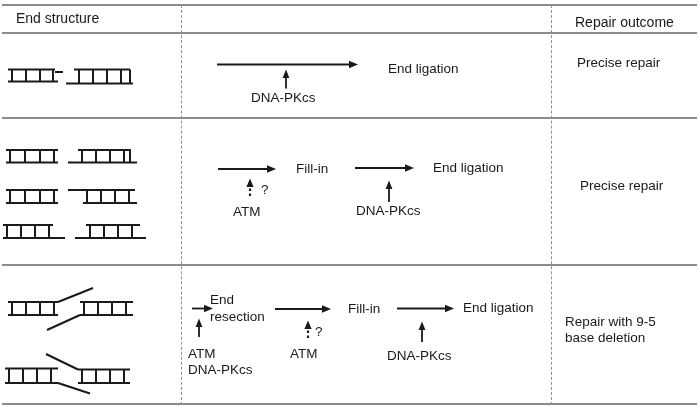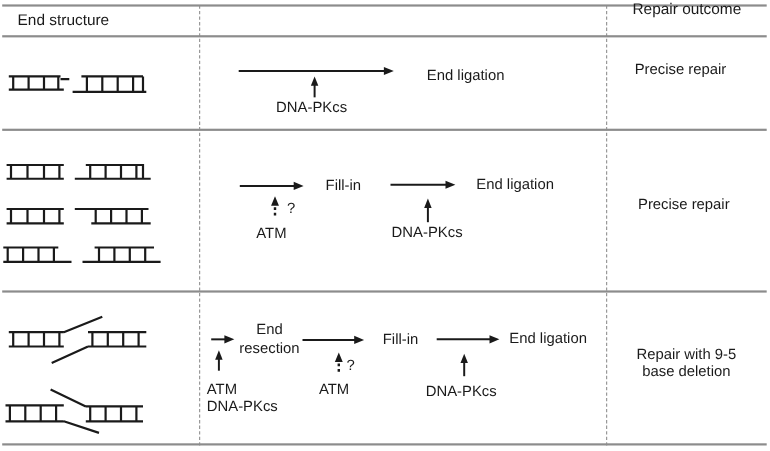--- a/index.html
+++ b/index.html
@@ -4,21 +4,21 @@
 <style>
   html,body{margin:0;padding:0;background:#ffffff;}
   .canvas{
     position:relative;width:697px;height:410px;background:#ffffff;overflow:hidden;
     font-family:"Liberation Sans",sans-serif;color:#1a1a1a;
   }
   .hline{position:absolute;left:2px;width:696px;height:2px;background:#8c8c8c;}
   .vdash{position:absolute;top:5px;height:400px;width:0;border-left:1px dashed #8f8f8f;}
   .lbl{position:absolute;font-size:13.5px;line-height:16px;white-space:nowrap;color:#1a1a1a;}
   .hdr{font-size:14px;}
-  .wrap{white-space:normal;text-align:center;}
+  .wrap{white-space:normal;text-align:left;}
   .resect{width:70px;line-height:17px;}
   .outcome3{width:118px;line-height:16px;}
   .stack{line-height:17.5px;}
   svg{position:absolute;left:0;top:0;}
 </style>
 </head>
 <body>
 
 <div class="canvas">
 
@@ -99,21 +99,21 @@
 
   <div class="hline" style="top:4px"></div>
   <div class="hline" style="top:32px"></div>
   <div class="hline" style="top:117px"></div>
   <div class="hline" style="top:264px"></div>
   <div class="hline" style="top:403px"></div>
   <div class="vdash" style="left:181px"></div>
   <div class="vdash" style="left:551px"></div>
 
   <div class="lbl hdr" style="left:16px;top:10px">End structure</div>
-  <div class="lbl hdr" style="left:575px;top:0">Repair outcome</div>
+  <div class="lbl hdr" style="left:575px;top:14px">Repair outcome</div>
 
   <div class="lbl" style="left:388px;top:61px">End ligation</div>
   <div class="lbl" style="left:251px;top:90px">DNA-PKcs</div>
   <div class="lbl" style="left:577px;top:55px">Precise repair</div>
 
   <div class="lbl" style="left:296px;top:161px">Fill-in</div>
   <div class="lbl" style="left:261px;top:182px">?</div>
   <div class="lbl" style="left:233px;top:204px">ATM</div>
   <div class="lbl" style="left:433px;top:160px">End ligation</div>
   <div class="lbl" style="left:356px;top:203px">DNA-PKcs</div>

